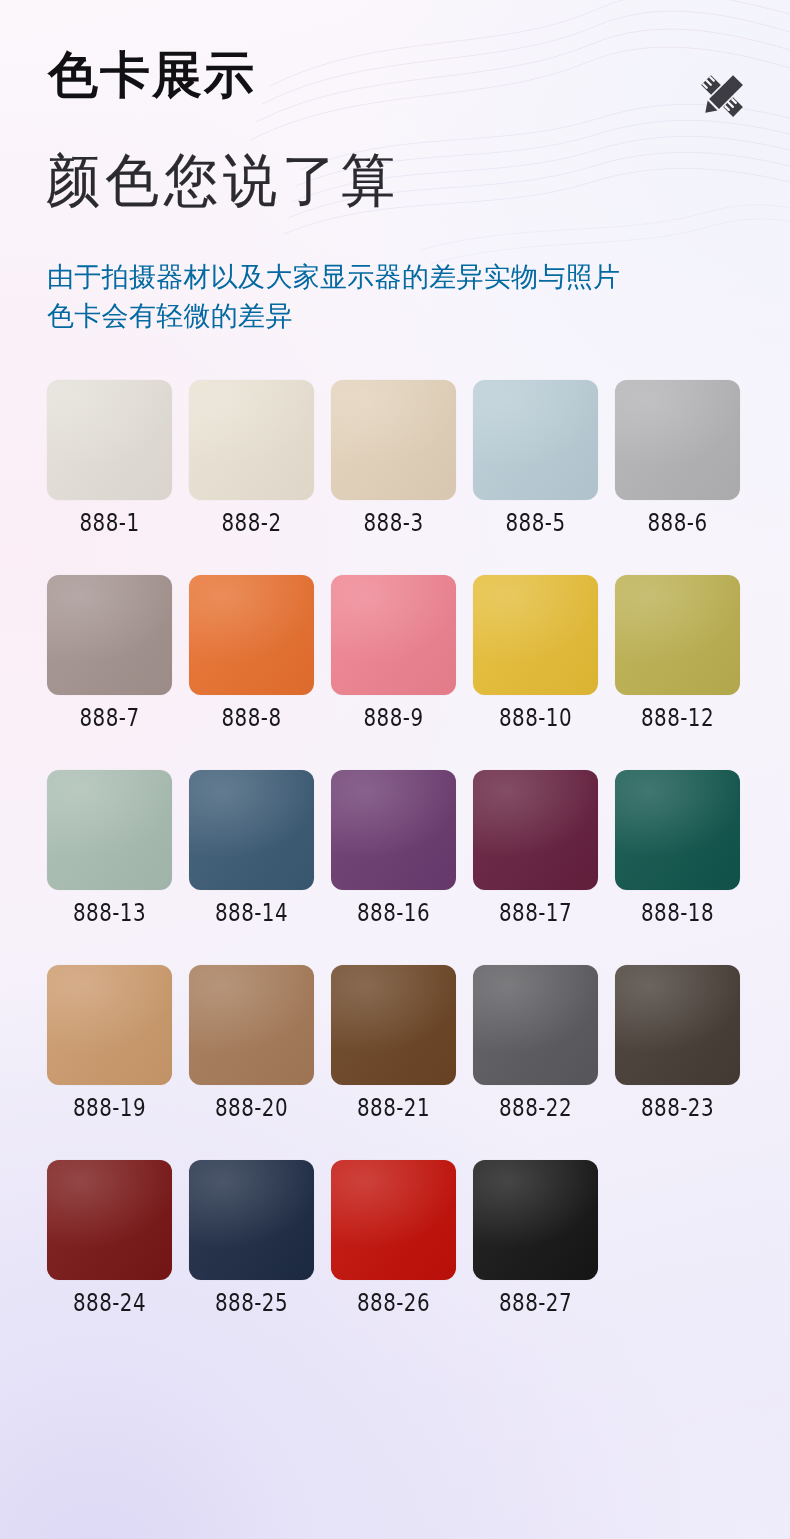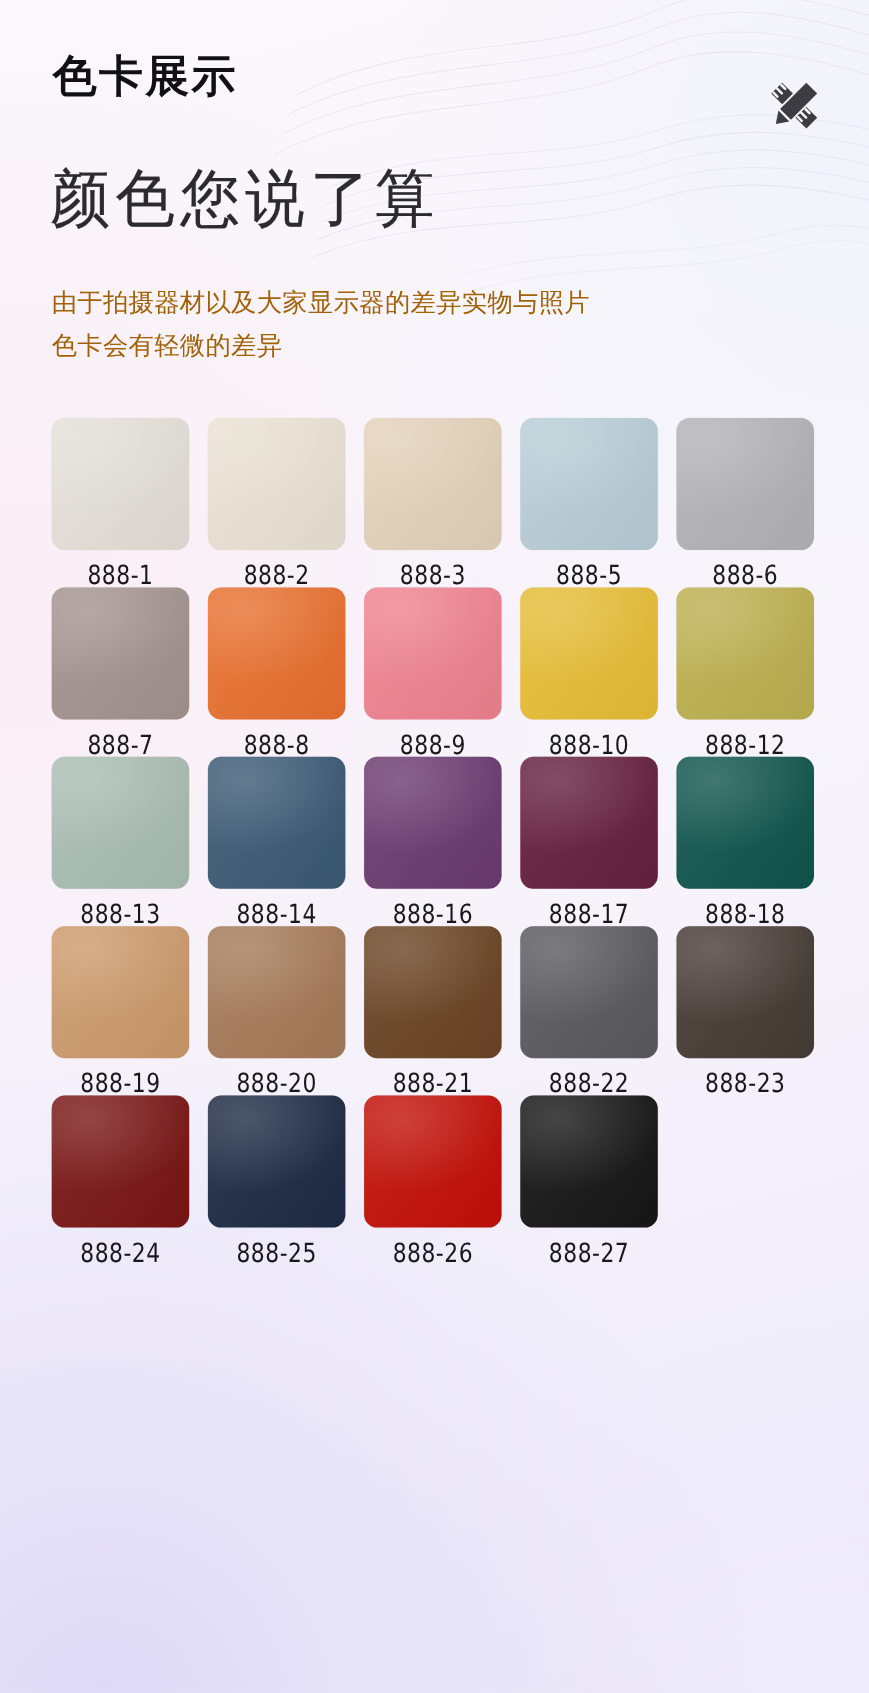--- a/index.html
+++ b/index.html
@@ -22,52 +22,52 @@
       radial-gradient(120% 60% at 2% 36%, #fbeef6 0%, rgba(252,243,249,0) 55%),
       radial-gradient(80% 40% at 100% 8%, #f2f3fb 0%, rgba(246,246,252,0) 70%),
       linear-gradient(165deg,#fbf7fb 0%, #f8f5fc 28%, #f6f3fb 55%, #f1eefb 80%, #e9e5f8 100%);
   }
   #bg-waves{ position:absolute; inset:0; }
 
   
   #header{ position:absolute; left:0; top:0; width:790px; }
   #title{
     position:absolute; left:48px; top:50px;
-    font-size:40px; line-height:1; font-weight:bold;
+    font-size:50px; line-height:1; font-weight:bold;
     letter-spacing:2px; color:#111114;
     font-family:"Liberation Sans","DejaVu Sans",sans-serif;
   }
   #subtitle{
     position:absolute; left:46px; top:152px;
     font-size:54px; line-height:1; font-weight:normal;
     letter-spacing:5px; color:#2a2a2f;
     font-family:"DejaVu Sans","Liberation Sans",sans-serif;
     transform:scaleY(1.06); transform-origin:left top;
     -webkit-text-stroke:0.2px #2a2a2f;
   }
   #desc{
     position:absolute; left:47px; top:258px;
-    font-size:23px; line-height:39px; color:#a16207;
+    font-size:27px; line-height:39px; color:#0369a1;
     letter-spacing:0.3px;
-    font-family:Liberation Mono, monospace;
+    font-family:Liberation Serif, serif;
   }
   #desc div{ white-space:nowrap; }
   #tools-icon{
     position:absolute; left:694px; top:68px;
     width:56px; height:56px;
   }
 
   
   #grid{
     position:absolute; left:47px; top:380px;
     width:696px;
     display:flex; flex-wrap:wrap;
     column-gap:17px; row-gap:0;
   }
-  .cell{ width:125px; height:154px; }
+  .cell{ width:125px; height:195px; }
   .chip{
     width:125px; height:120px;
     border-radius:12px;
     position:relative;
     overflow:hidden;
     box-shadow:0 0 0 0.5px rgba(0,0,0,0.035);
   }
   .chip::after{
     content:"";
     position:absolute; inset:0;

